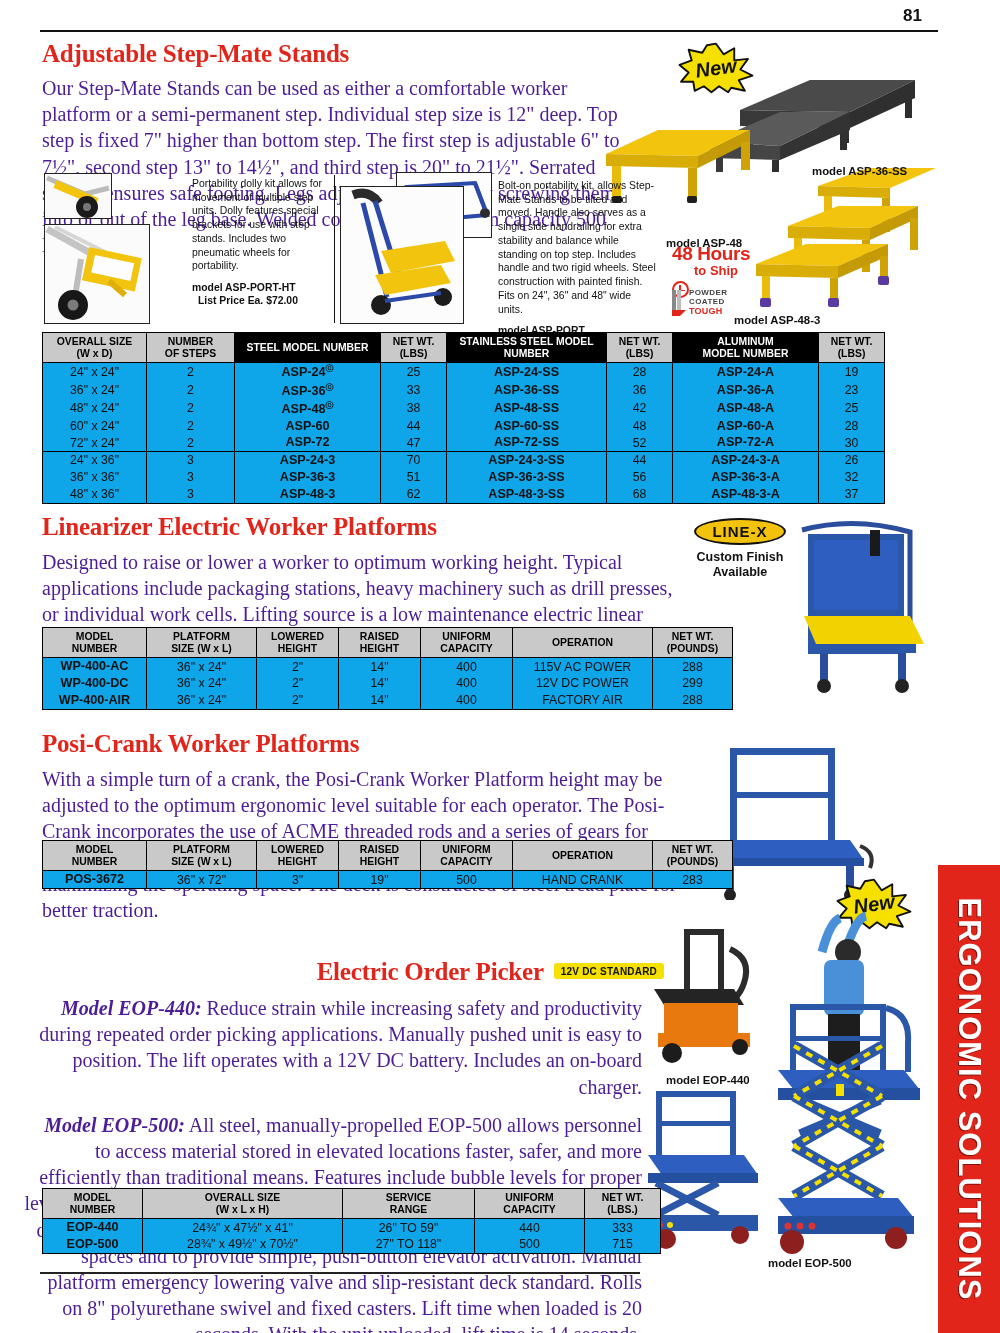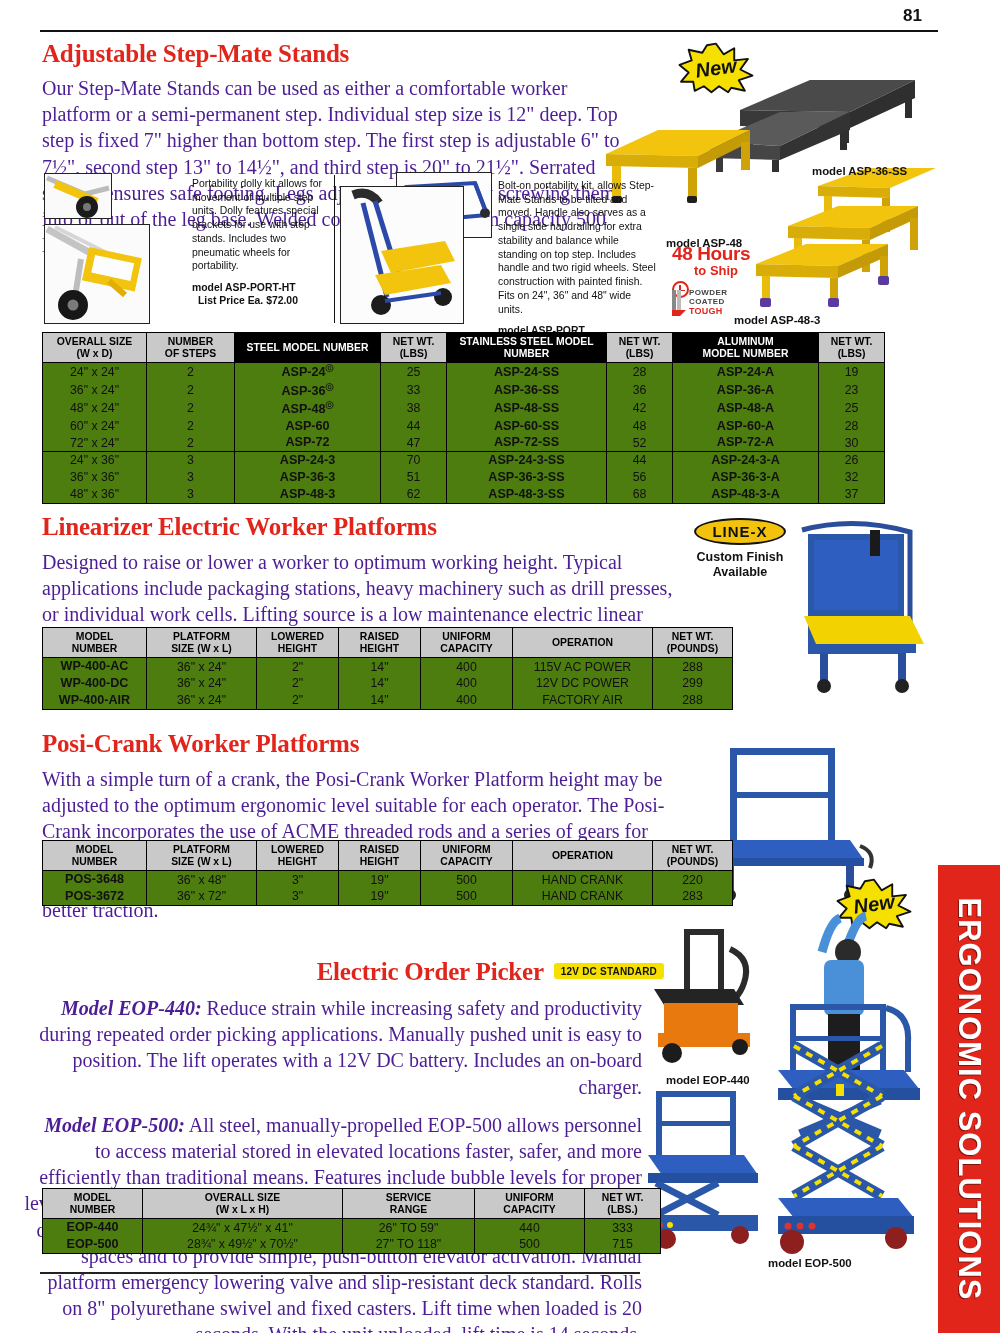--- a/index.html
+++ b/index.html
@@ -48,21 +48,21 @@
   .body-copy {
     font-family:Liberation Serif, serif;
     font-size:20px; line-height:1.31; color:#4c1d95;
   }
   .body-copy em { font-style:italic; font-weight:bold; }
 
   
   table.spec {
     border-collapse:collapse;
     font-family:"Liberation Sans", sans-serif;
-    background:#4d7c0f;
+    background:#0ea5e9;
     border:1.5px solid #000;
   }
   table.spec th {
     background:#c9c9c9; color:#000;
     font-size:10.4px; font-weight:bold; line-height:1.12;
     padding:3px 4px; text-align:center;
     border-left:1.5px solid #000; border-right:1.5px solid #000;
     border-bottom:1.5px solid #000;
   }
   table.spec th.blk { background:#000; color:#fff; }
@@ -514,29 +514,20 @@
             <th style="width: 110px;">PLATFORM<br>SIZE (W x L)</th>
             <th style="width: 82px;">LOWERED<br>HEIGHT</th>
             <th style="width: 82px;">RAISED<br>HEIGHT</th>
             <th style="width: 92px;">UNIFORM<br>CAPACITY</th>
             <th style="width: 140px;">OPERATION</th>
             <th style="width: 80px;">NET WT.<br>(POUNDS)</th>
           </tr>
         </thead>
       <tbody>
           <tr>
-            <td class="model">POS-3648</td>
-            <td>36" x 48"</td>
-            <td>3"</td>
-            <td>19"</td>
-            <td>500</td>
-            <td>HAND CRANK</td>
-            <td>220</td>
-          </tr>
-          <tr>
             <td class="model">POS-3672</td>
             <td>36" x 72"</td>
             <td>3"</td>
             <td>19"</td>
             <td>500</td>
             <td>HAND CRANK</td>
             <td>283</td>
           </tr>
         </tbody>
     </table>

